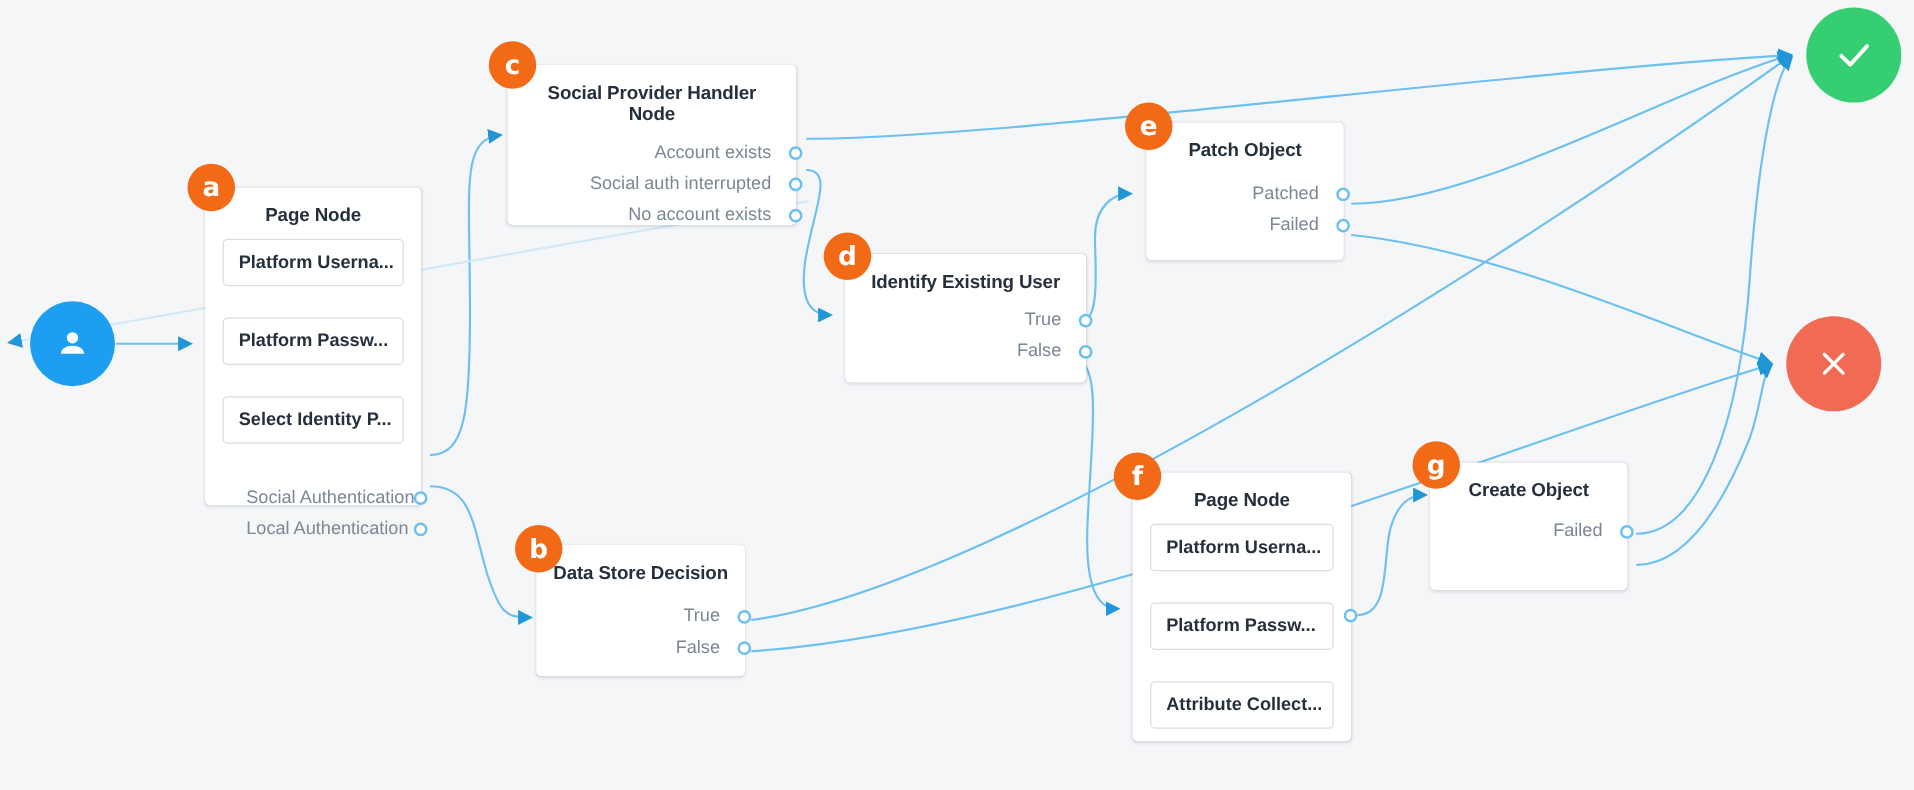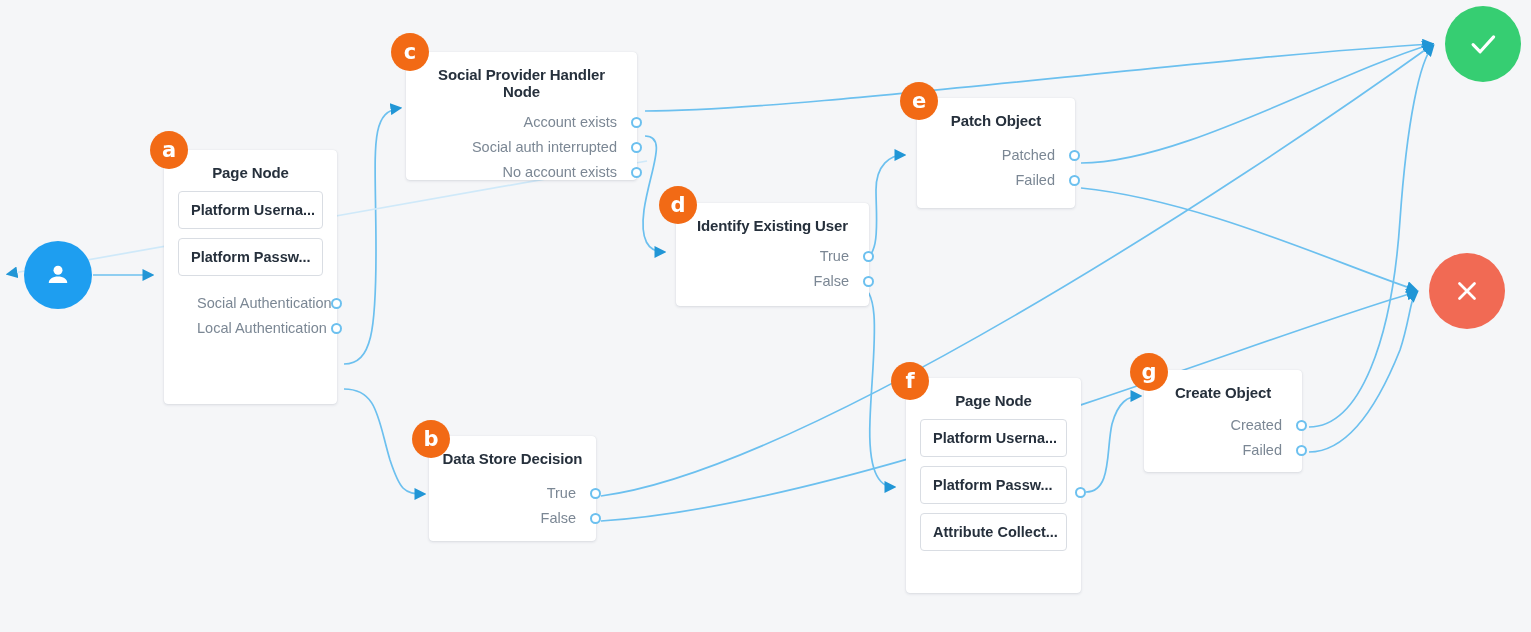--- a/index.html
+++ b/index.html
@@ -42,21 +42,21 @@
     padding: 4px 14px 6px 14px;
   }
   .field {
     border: 1px solid #d9dde3;
     border-radius: 4px;
     background: #fff;
     font-size: 14.5px;
     font-weight: bold;
     color: #26303c;
     padding: 10px 12px;
-    margin-bottom: 9px;
+    margin-bottom: 25px;
     white-space: nowrap;
     overflow: hidden;
   }
   .ports {
     padding: 0 0 10px 0;
   }
   .port-row {
     position: relative;
     height: 25px;
     line-height: 25px;
@@ -180,20 +180,21 @@
   </div>
 
   <div class="badge" style="left:150px; top:131px;">
     <span>a</span>
   </div>
   <div class="node" style="left:164px; top:150px; width:173px; height:254px;">
     <div class="node-title">Page Node</div>
     <div class="node-fields">
       <div class="field">Platform Userna...</div>
       <div class="field">Platform Passw...</div>
+      <div class="field">Select Identity P...</div>
     </div>
     <div class="ports">
       <div class="port-row">
         <span>Social Authentication</span>
         <span class="port-dot"></span>
       </div>
       <div class="port-row">
         <span>Local Authentication</span>
         <span class="port-dot"></span>
       </div>
@@ -285,23 +286,19 @@
   </div>
   <span class="bare-port" style="left:1075px; top:487px;"></span>
 
   <div class="badge" style="left:1130px; top:353px;">
     <span>g</span>
   </div>
   <div class="node" style="left:1144px; top:370px; width:158px; height:102px;">
     <div class="node-title">Create Object</div>
     <div class="ports" style="padding-top:6px;">
       <div class="port-row">
-        <span>Created</span>
-        <span class="port-dot"></span>
-      </div>
-      <div class="port-row">
         <span>Failed</span>
         <span class="port-dot"></span>
       </div>
     </div>
   </div>
 
 </div>
 
 </body></html>

